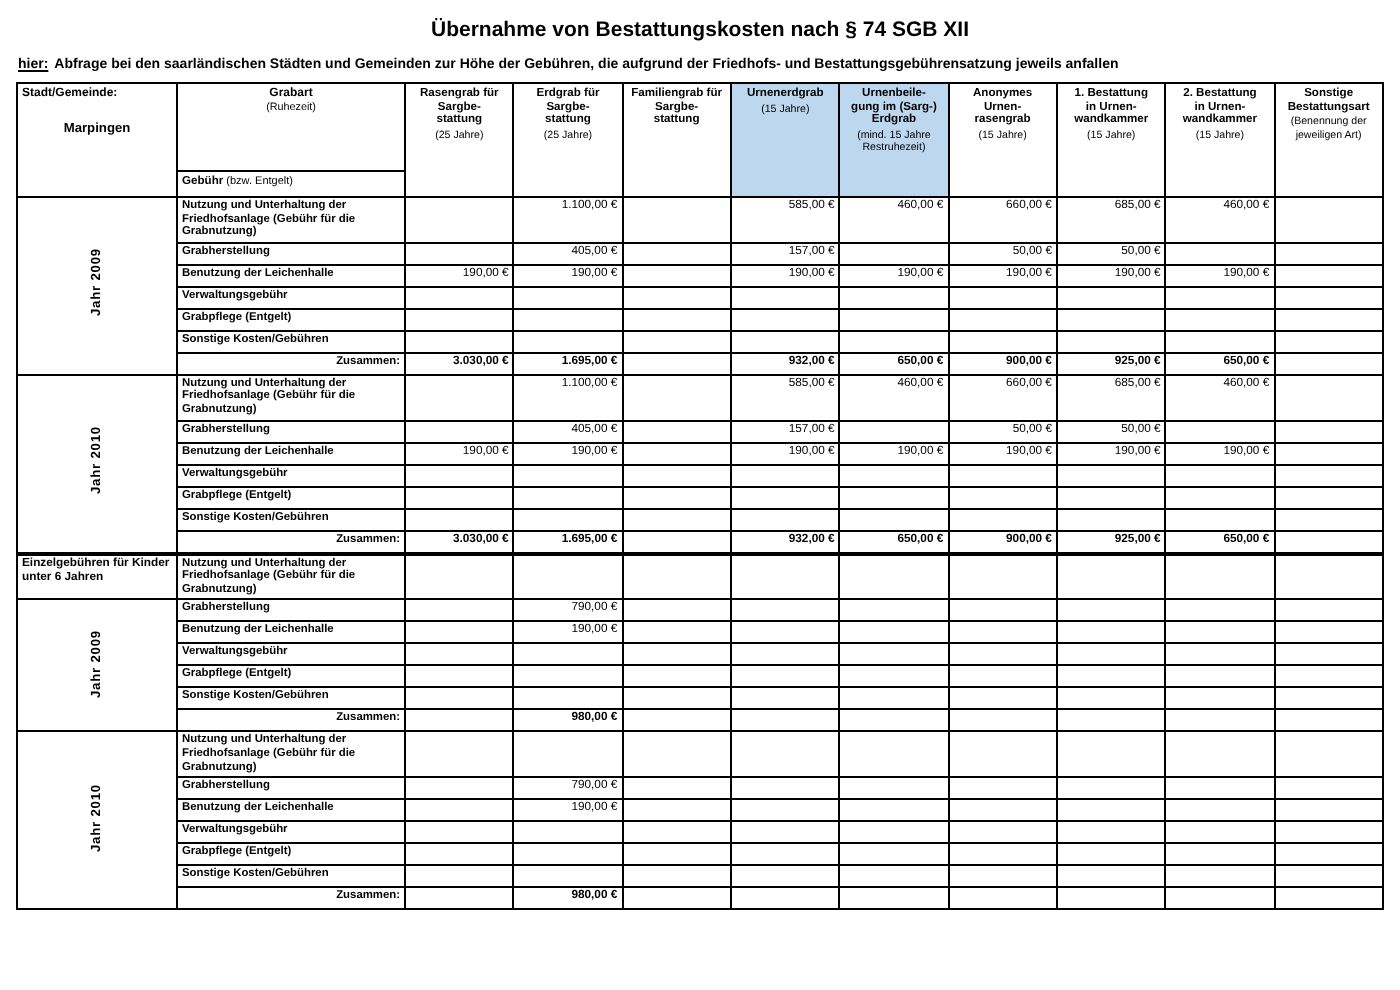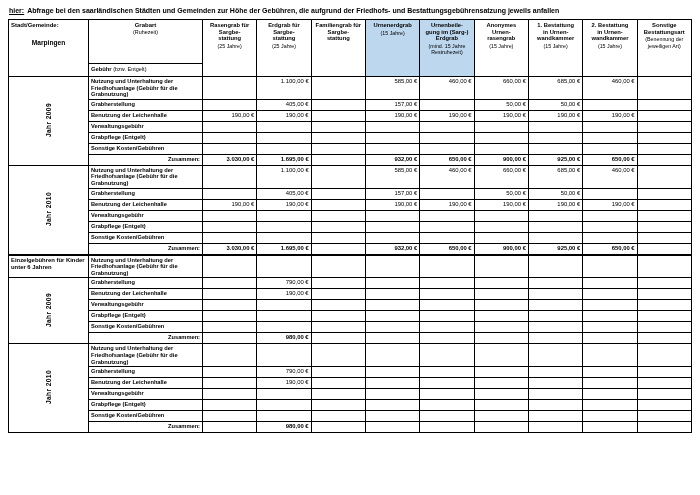--- a/index.html
+++ b/index.html
@@ -32,20 +32,21 @@
   .sum-row td,.sum-row th{border-bottom:1.5px solid #000;}
   .year-cell{text-align:center;vertical-align:middle;padding:0;}
   .year-text{display:inline-block;writing-mode:vertical-rl;transform:rotate(180deg);font-weight:bold;font-size:6.6px;letter-spacing:0.4px;}
   .section-label{font-weight:bold;text-align:left;vertical-align:top;font-size:5.9px;}
   .section-start th,.section-start td{border-top:2px solid #000;}
 </style>
 </head>
 <body>
 
 <div class="page">
+  <div class="title">Übernahme von Bestattungskosten nach § 74 SGB XII</div>
   <div class="subtitle">
     <span class="hier">hier:</span><span>Abfrage bei den saarländischen Städten und Gemeinden zur Höhe der Gebühren, die aufgrund der Friedhofs- und Bestattungsgebührensatzung jeweils anfallen</span>
   </div>
 
   <table>
     <colgroup>
       <col style="width:80px">
       <col style="width:114px">
       <col span="9">
     </colgroup>

